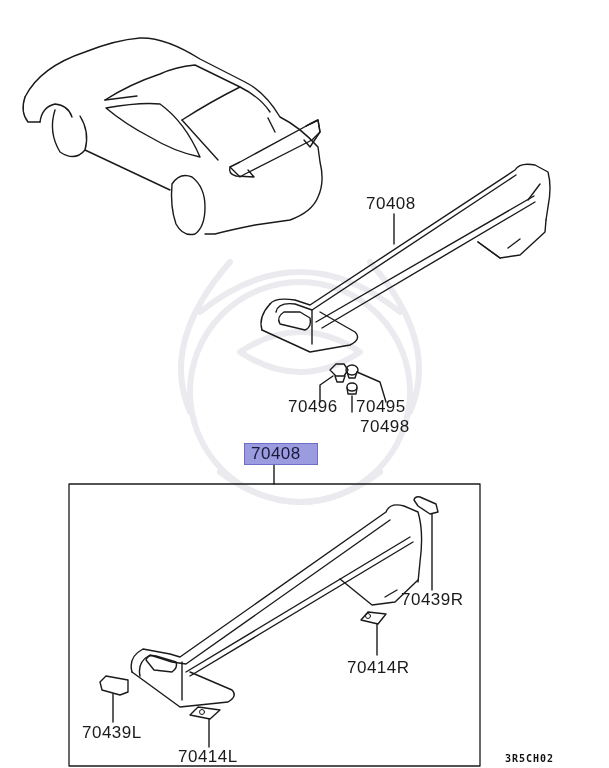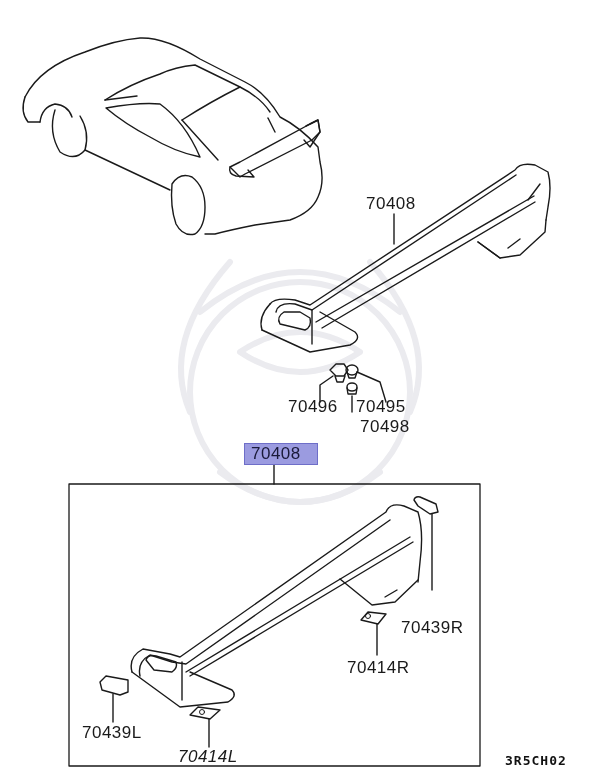--- a/index.html
+++ b/index.html
@@ -1,20 +1,20 @@
 <!DOCTYPE html>
 <html><head>
 <meta charset="utf-8">
 <style>
   html,body{margin:0;padding:0;background:#ffffff;}
   body{width:609px;height:768px;position:relative;overflow:hidden;font-family:"Liberation Sans",sans-serif;}
   #stage{position:absolute;left:0;top:12px;width:609px;height:768px;padding-left:30px;}
   .lbl{position:absolute;font-family:"Liberation Sans",sans-serif;font-size:17px;color:#1a1a1a;letter-spacing:0.5px;white-space:nowrap;line-height:1;}
   .hl{position:absolute;background:#9b9be0;border:1px solid #6e6ec8;color:#1a1a3a;font-family:"Liberation Sans",sans-serif;font-size:17px;letter-spacing:0.5px;line-height:20px;padding:0 6px;box-sizing:border-box;}
-  .code{position:absolute;font-family:"DejaVu Sans Mono",monospace;font-weight:bold;font-size:13px;letter-spacing:1px;color:#111;}
+  .code{position:absolute;font-family:"DejaVu Sans Mono",monospace;font-weight:bold;font-size:10px;letter-spacing:1px;color:#111;}
   svg{position:absolute;left:0;top:0;}
 </style>
 </head>
 <body>
 
 <div id="stage">
 
   <svg width="609" height="768" viewBox="0 0 609 768" fill="none" stroke="#1a1a1a" stroke-width="1.4" stroke-linejoin="round" stroke-linecap="round">
 
     <g stroke="#ebebef" stroke-width="6" fill="none">
@@ -101,19 +101,19 @@
     <line x1="209" y1="707" x2="209" y2="735"></line>
   </svg>
 
   <div class="lbl" style="left:366px;top:183px;">70408</div>
   <div class="lbl" style="left:288px;top:386px;">70496</div>
   <div class="lbl" style="left:356px;top:386px;">70495</div>
   <div class="lbl" style="left:323px;top:406px;margin-left:37px;">70498</div>
 
   <div class="hl" style="left:244px;top:431px;width:74px;height:22px;">70408</div>
 
-  <div class="lbl" style="left:401px;top:579px;margin-top:28px;">70439R</div>
+  <div class="lbl" style="left:401px;top:579px;">70439R</div>
   <div class="lbl" style="left:347px;top:647px;text-align:right;">70414R</div>
   <div class="lbl" style="left:82px;top:712px;text-align:right;">70439L</div>
-  <div class="lbl" style="left:178px;top:736px;font-style:italic;">70414L</div>
+  <div class="lbl" style="left:178px;top:736px;">70414L</div>
 
   <div class="code" style="left:505px;top:741px;">3R5CH02</div>
 </div>
 
 </body></html>

